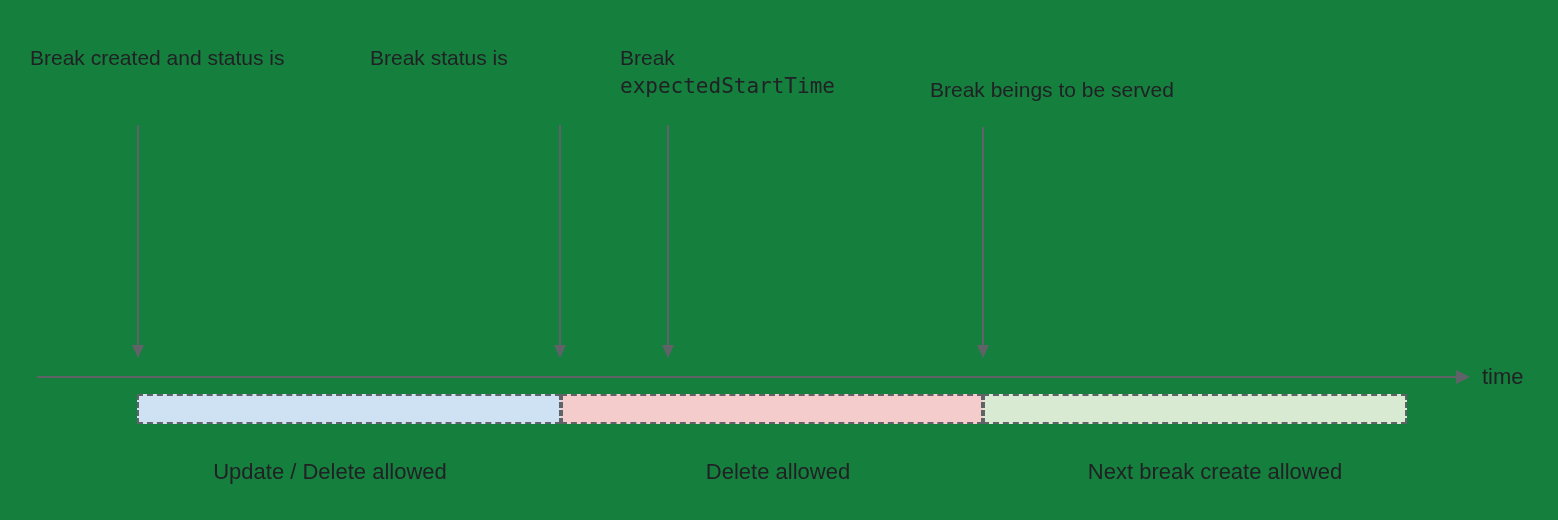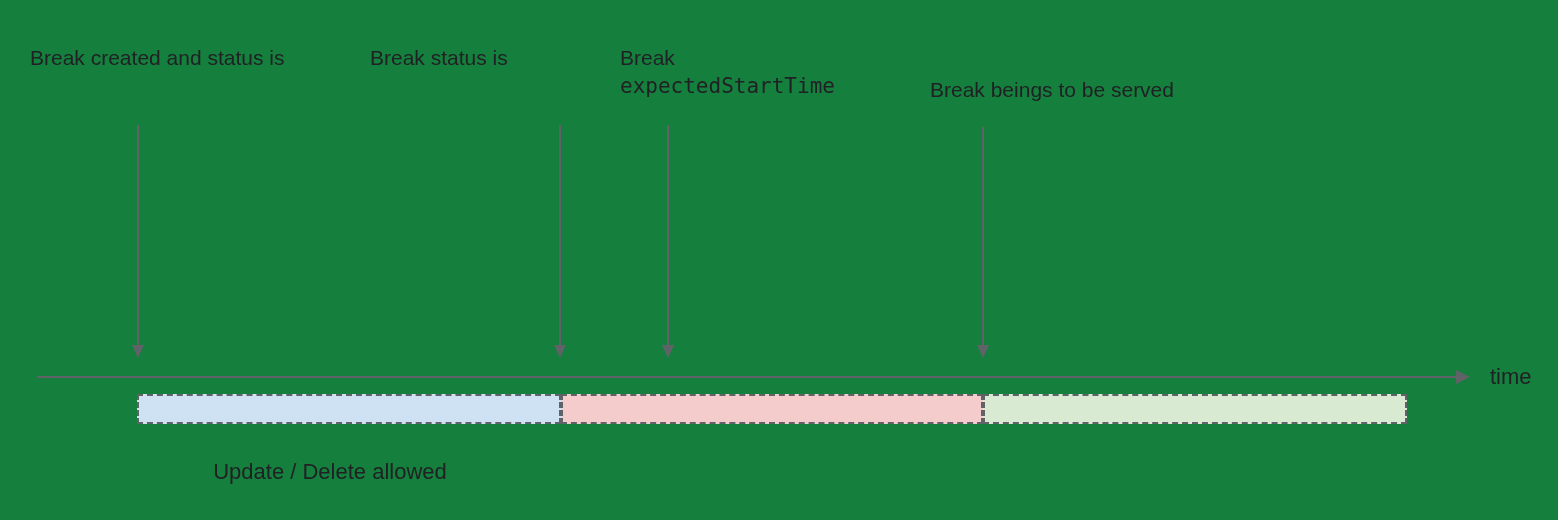--- a/index.html
+++ b/index.html
@@ -55,21 +55,20 @@
     width: 0; height: 0;
     border-top: 7px solid transparent;
     border-bottom: 7px solid transparent;
     border-left: 14px solid var(--arrow-color);
   }
   .axis-label {
     position: absolute;
     left: 1482px; top: 364px;
     font-size: 22px;
     white-space: nowrap;
-    margin-left: 8px;
   }
   
   .segment {
     position: absolute;
     top: 394px;
     height: 30px;
     border: 2px dashed var(--border-color);
   }
   .seg-0 { left: 137px; width: 424px; }
   .seg-1 { left: 561px; width: 422px; }
@@ -112,14 +111,16 @@
 
   <div class="axis-line"></div>
   <div class="axis-head"></div>
   <div class="axis-label">time</div>
 
   <div class="segment seg-0" style="background: rgb(207, 226, 243);"></div>
   <div class="segment seg-1" style="background: rgb(244, 204, 204);"></div>
   <div class="segment seg-2" style="background: rgb(217, 234, 211);"></div>
 
   <div class="segment-label" style="left:330px;text-align:right;">Update / Delete allowed</div>
+  <div class="segment-label" style="left:778px;">Delete allowed</div>
+  <div class="segment-label" style="left:1215px;">Next break create allowed</div>
 
 </div>
 
 </body></html>

